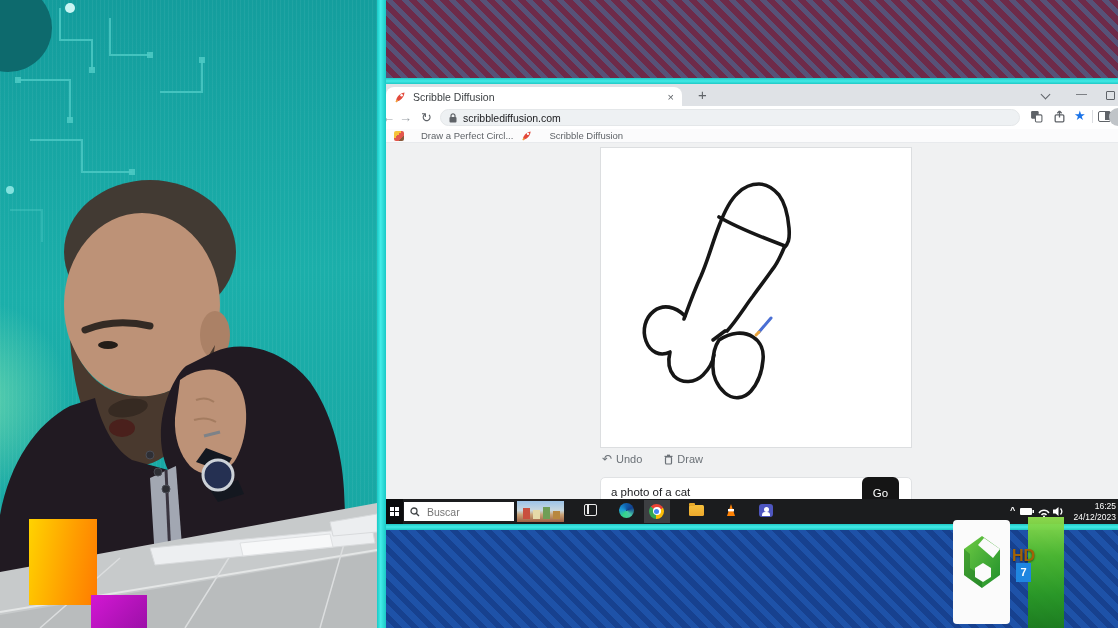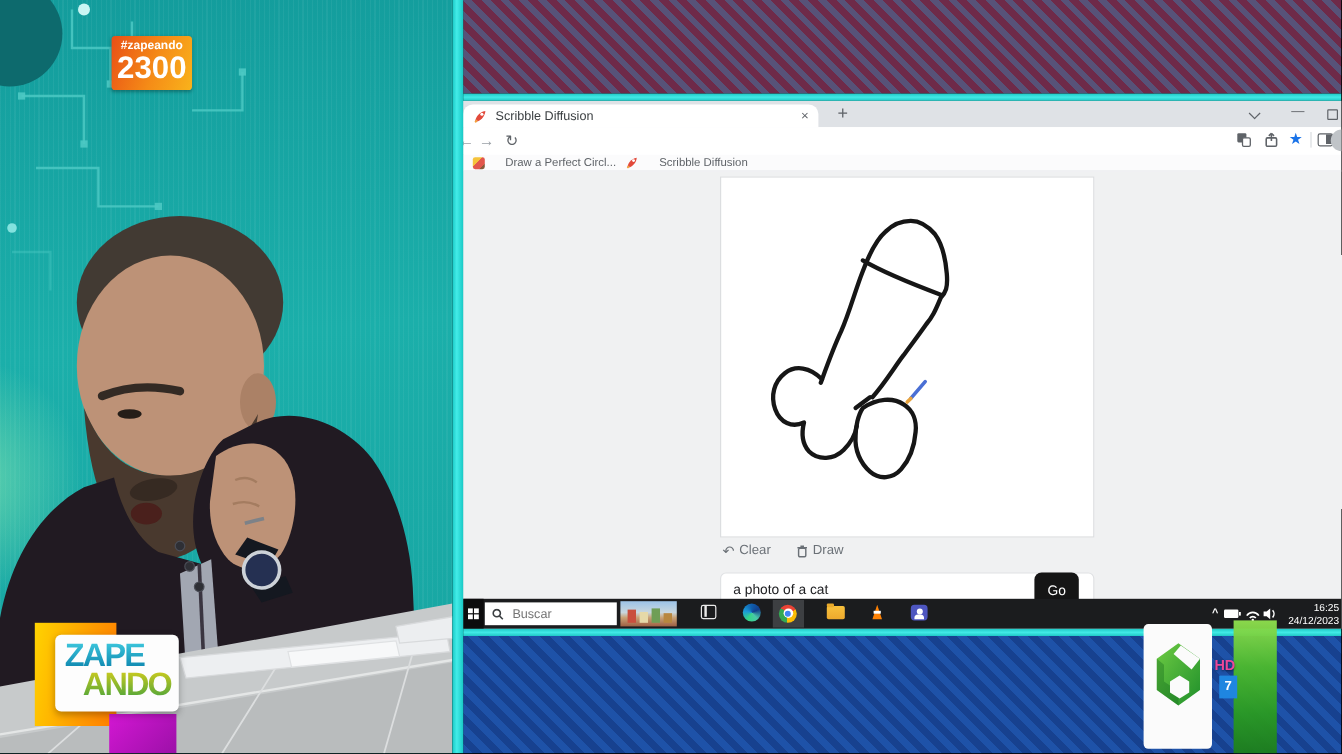--- a/index.html
+++ b/index.html
@@ -134,21 +134,21 @@
   .clock{position:absolute;left:680px;top:2px;width:50px;text-align:right;color:#fff;
     font-size:8.5px;line-height:10.5px;}
 
   
   .sexta{position:absolute;z-index:6;}
   .sx-card{position:absolute;left:567px;top:520px;width:57px;height:104px;background:#fbfbfb;
     border-radius:4px;display:flex;justify-content:center;}
   .sx-card svg{margin-top:14px;}
   .sx-green{position:absolute;left:642px;top:517px;width:36px;height:111px;
     background:linear-gradient(180deg,#8fdf4e 0%,#4cb92e 35%,#2a9a23 70%,#1d7e1c 100%);opacity:.96;}
-  .sx-hd{position:absolute;left:626px;top:547px;color:#ec4899;font-weight:700;font-size:12px;
+  .sx-hd{position:absolute;left:626px;top:547px;color:#a16207;font-weight:700;font-size:16px;
     text-shadow:0 1px 2px rgba(0,0,0,.5);}
   .sx-7{position:absolute;left:630px;top:563px;width:15px;height:19px;background:#1f86e0;color:#fff;
     font-size:11px;font-weight:700;text-align:center;line-height:19px;}
 </style>
 </head>
 <body>
 
 <div id="screen">
 
   <section class="studio">
@@ -210,31 +210,23 @@
       <polygon points="0,572 377,503 377,628 0,628" fill="#c7cacb"></polygon>
       <polygon points="0,615 377,552 377,628 0,628" fill="#b9bcbd"></polygon>
       <path d="M0,612 L377,550" stroke="#e4e6e6" stroke-width="2"></path>
       <path d="M120,558 L40,628 M240,540 L185,628 M350,523 L320,628" stroke="#dcdedf" stroke-width="1.5"></path>
 
       <polygon points="150,548 372,527 375,543 155,565" fill="#edeff1" stroke="#d8dadc"></polygon>
       <polygon points="240,543 330,534 333,547 243,556" fill="#f7f8f9" stroke="#dfe1e3"></polygon>
       <polygon points="330,522 377,514 377,532 333,536" fill="#eceef0" stroke="#d8dadc"></polygon>
     </svg>
 
-    <div class="badge">
-      <span class="tag">#zapeando</span>
-      <span class="num">2300</span>
-    </div>
 
     <div class="zp-orange"></div>
     <div class="zp-magenta"></div>
-    <div class="zp-card">
-      <span class="zp-line zp-top">ZAPE</span>
-      <span class="zp-line zp-bottom">ANDO</span>
-    </div>
   </section>
 
   <div class="divider-v"></div>
 
   <section class="right">
     <div class="stripes-top"></div>
     <div class="stripes-bottom"></div>
     <div class="cyan-h cyan-top"></div>
     <div class="cyan-h cyan-bottom"></div>
 
@@ -253,20 +245,27 @@
         <span class="newtab">+</span>
         <span class="win-ctl chev abs"></span>
         <span class="win-ctl minim abs">—</span>
         <span class="win-ctl maxim abs"></span>
       </div>
 
       <div class="navbar">
         <span class="nav-ic nav-back">←</span>
         <span class="nav-ic nav-fwd">→</span>
         <span class="nav-ic nav-reload">↻</span>
+        <div class="pill">
+          <svg width="8" height="10" viewBox="0 0 8 10">
+            <path d="M2 4 V2.8 a2 2 0 0 1 4 0 V4" stroke="#5f6368" stroke-width="1.2" fill="none"></path>
+            <rect x="0.5" y="4" width="7" height="5.5" rx="1" fill="#5f6368"></rect>
+          </svg>
+          <span class="url-text">scribblediffusion.com</span>
+        </div>
         <svg class="act abs" style="left:644px" width="13" height="13" viewBox="0 0 12 12">
           <rect x="1" y="1" width="7" height="7" rx="1" fill="#5f6368"></rect>
           <rect x="5" y="4.5" width="6" height="6.5" rx="1" fill="#fff" stroke="#5f6368"></rect>
         </svg>
         <svg class="act abs" style="left:667px" width="13" height="13" viewBox="0 0 12 12">
           <rect x="2" y="4.5" width="8" height="6.5" rx="1" stroke="#5f6368" stroke-width="1.2" fill="none"></rect>
           <path d="M6 7 V1 M6 1 L4 3 M6 1 L8 3" stroke="#5f6368" stroke-width="1.2" fill="none"></path>
         </svg>
         <span class="act star abs">★</span>
         <span class="vsep abs"></span>
@@ -309,21 +308,21 @@
             <g>
               <path d="M158,184 L170,170" stroke="#4a6fd4" stroke-width="3" stroke-linecap="round"></path>
               <path d="M155,187 L158,184" stroke="#e8a33d" stroke-width="3" stroke-linecap="round"></path>
             </g>
           </svg>
         </div>
 
         <div class="tools">
           <span class="tool">
             <span class="g">↶</span>
-            <span>Clear</span>
+            <span>Undo</span>
           </span>
           <span class="tool">
             <svg class="g" width="9" height="11" viewBox="0 0 9 11">
               <rect x="1.5" y="3" width="6" height="7" rx="1" fill="none" stroke="#6b7177" stroke-width="1.2"></rect>
               <path d="M0.5 2.4 L8.5 2.4" stroke="#6b7177" stroke-width="1.2"></path>
               <rect x="3" y="0.6" width="3" height="1.4" fill="#6b7177"></rect>
             </svg>
             <span>Draw</span>
           </span>
         </div>

